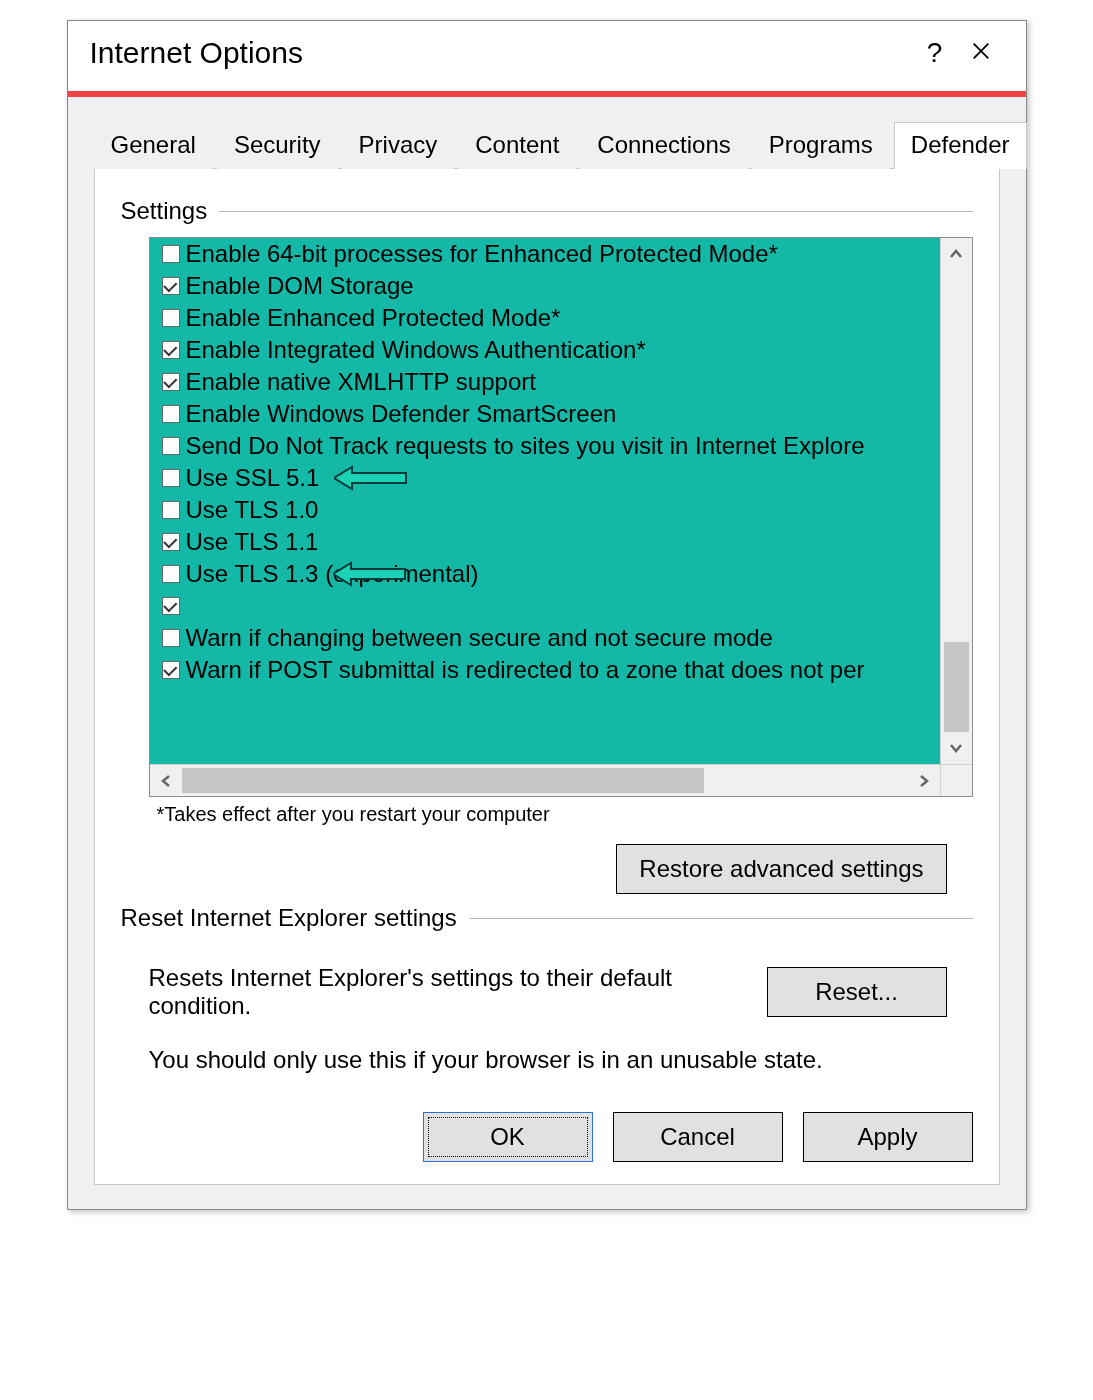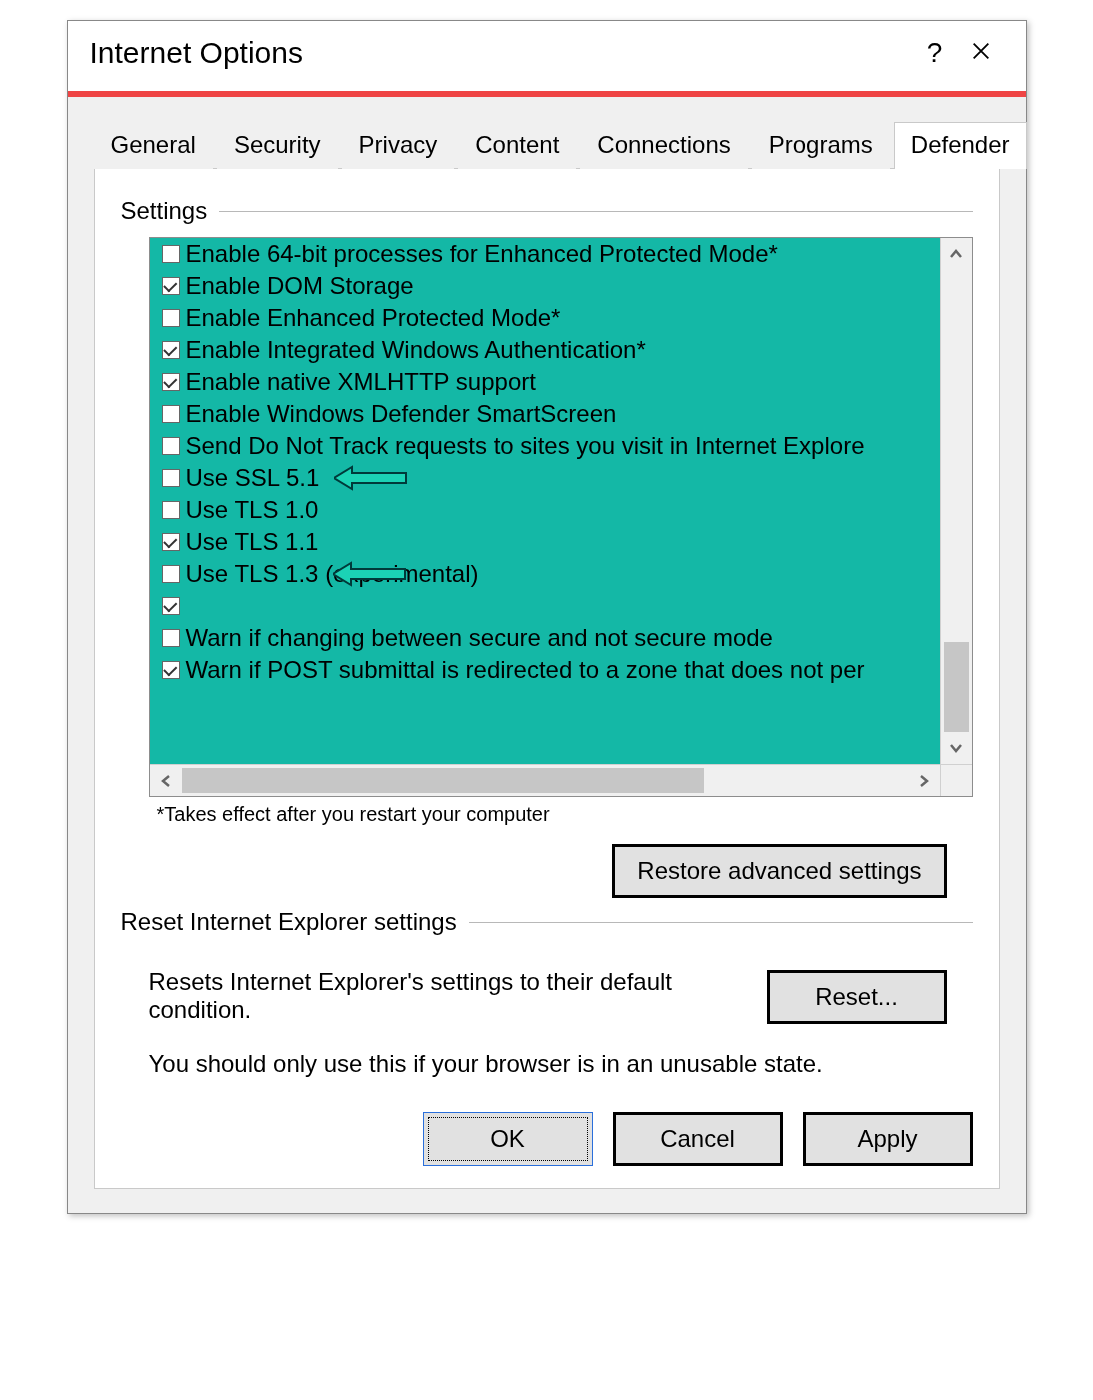--- a/index.html
+++ b/index.html
@@ -156,35 +156,35 @@
     background:#c6c6c6;
   }
   .corner-box{
     position:absolute; right:0; bottom:0; width:32px; height:32px; background:#f0f0f0; border-left:1px solid #d0d0d0; border-top:1px solid #d0d0d0;
   }
   .restartnote{
     margin-left:32px; font-size:20px; padding:6px 4px 0 4px;
   }
   .wide-btn, .btn{
     background:#e1e1e1;
-    border:3px solid #000000;
+    border:1px solid #000000;
     font-size:24px;
     font-family:inherit;
     padding:10px 22px;
     cursor:default;
   }
   .restore-row{
     display:flex; justify-content:flex-end; margin:18px 26px 10px 0;
   }
   .reset-group{
     margin-top:10px;
   }
   .reset-block{
     margin-left:28px;
-    display:flex; align-items:flex-end; gap:26px;
+    display:flex; align-items:center; gap:26px;
     padding-right:26px;
     margin-top:32px;
   }
   .reset-block .txt{font-size:24px; flex:1;}
   .note2{
     margin-left:28px; font-size:24px; margin-top:26px;
   }
   
   .buttonbar{
     position:absolute;

